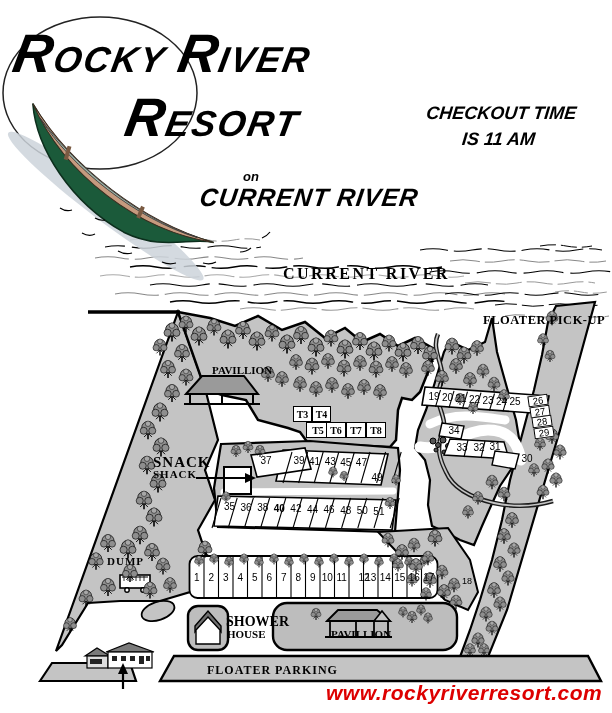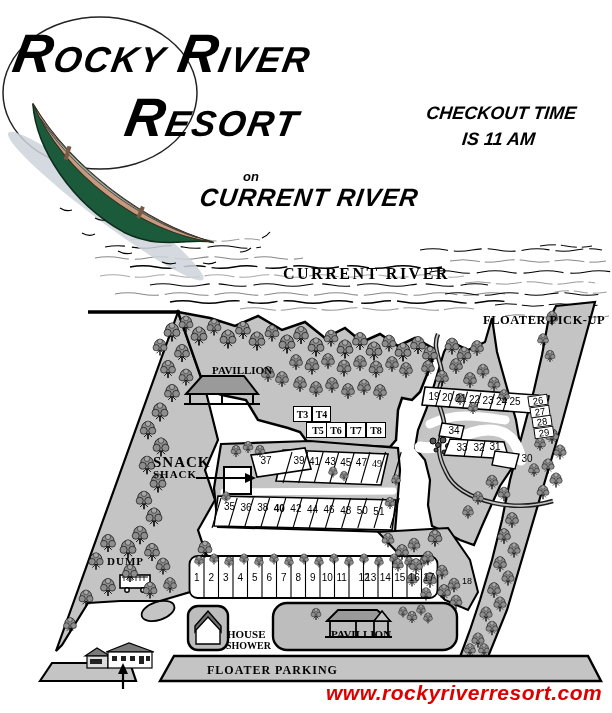--- a/index.html
+++ b/index.html
@@ -18,21 +18,21 @@
   .logo-sub{left:200px;top:183px;font-size:25px;font-weight:bold;font-style:italic;
             letter-spacing:1px;transform:skewX(-8deg);}
   .checkout{left:412px;top:100px;width:176px;text-align:center;font-size:18px;
             font-weight:bold;font-style:italic;line-height:1.45;transform:skewX(-6deg);}
   .riverlbl{left:283px;top:265px;font-size:16px;letter-spacing:2.5px;}
   .pickup{left:483px;top:313px;font-size:12.5px;letter-spacing:.5px;}
   .pavtop{left:212px;top:364px;font-size:11px;}
   .snack1{left:153px;top:454px;font-size:15px;letter-spacing:1px;}
   .snack2{left:153px;top:468px;font-size:11px;letter-spacing:1px;}
   .dump{left:107px;top:555px;font-size:11px;letter-spacing:1px;}
-  .shower1{left:226px;top:614px;font-size:10px;margin-top:26px;}
+  .shower1{left:226px;top:614px;font-size:14px;}
   .shower2{left:227px;top:628px;font-size:11px;}
   .pavbot{left:331px;top:628px;font-size:11px;}
   .parking{left:191px;top:663px;font-size:12px;letter-spacing:1px;margin-left:16px;}
   .office{left:76px;top:687px;font-size:11.5px;letter-spacing:.5px;}
   .url{left:326px;top:681px;font-size:21px;font-weight:bold;font-style:italic;
        color:#dd0000;letter-spacing:.5px;}
   #site-layer{position:absolute;left:0;top:0;width:612px;height:713px;}
   .num{position:absolute;font-size:10px;color:#000;text-align:center;line-height:1;}
   .tentbox{position:absolute;background:#fff;border:1.6px solid #000;box-sizing:border-box;
            display:flex;align-items:center;justify-content:center;
@@ -448,21 +448,21 @@
       <span class="num" style="left: 454px; top: 393.8px; width: 14px;">21</span>
       <span class="num" style="left: 467.5px; top: 394.7px; width: 14px;">22</span>
       <span class="num" style="left: 481px; top: 395.6px; width: 14px;">23</span>
       <span class="num" style="left: 494.5px; top: 396.5px; width: 14px;">24</span>
       <span class="num" style="left: 508px; top: 397.4px; width: 14px;">25</span>
       <span class="num" style="left: 292px; top: 456px; width: 14px;">39</span>
       <span class="num" style="left: 307.6px; top: 456.6px; width: 14px;">41</span>
       <span class="num" style="left: 323.2px; top: 457.2px; width: 14px;">43</span>
       <span class="num" style="left: 338.8px; top: 457.8px; width: 14px;">45</span>
       <span class="num" style="left: 354.4px; top: 458.4px; width: 14px;">47</span>
-      <span class="num" style="left: 370px; top: 459px; width: 14px; font-family: Liberation Serif, serif;">49</span>
+      <span class="num" style="left: 370px; top: 473px; width: 14px;">49</span>
       <span class="num" style="left: 222px; top: 502px; width: 15px;">35</span>
       <span class="num" style="left: 238.6px; top: 502.5px; width: 15px;">36</span>
       <span class="num" style="left: 255.2px; top: 503px; width: 15px;">38</span>
       <span class="num" style="left: 271.8px; top: 503.5px; width: 15px; font-weight: bold;">40</span>
       <span class="num" style="left: 288.4px; top: 504px; width: 15px;">42</span>
       <span class="num" style="left: 305px; top: 504.5px; width: 15px;">44</span>
       <span class="num" style="left: 321.6px; top: 505px; width: 15px;">46</span>
       <span class="num" style="left: 338.2px; top: 505.5px; width: 15px;">48</span>
       <span class="num" style="left: 354.8px; top: 506px; width: 15px;">50</span>
       <span class="num" style="left: 371.4px; top: 506.5px; width: 15px;">51</span>

